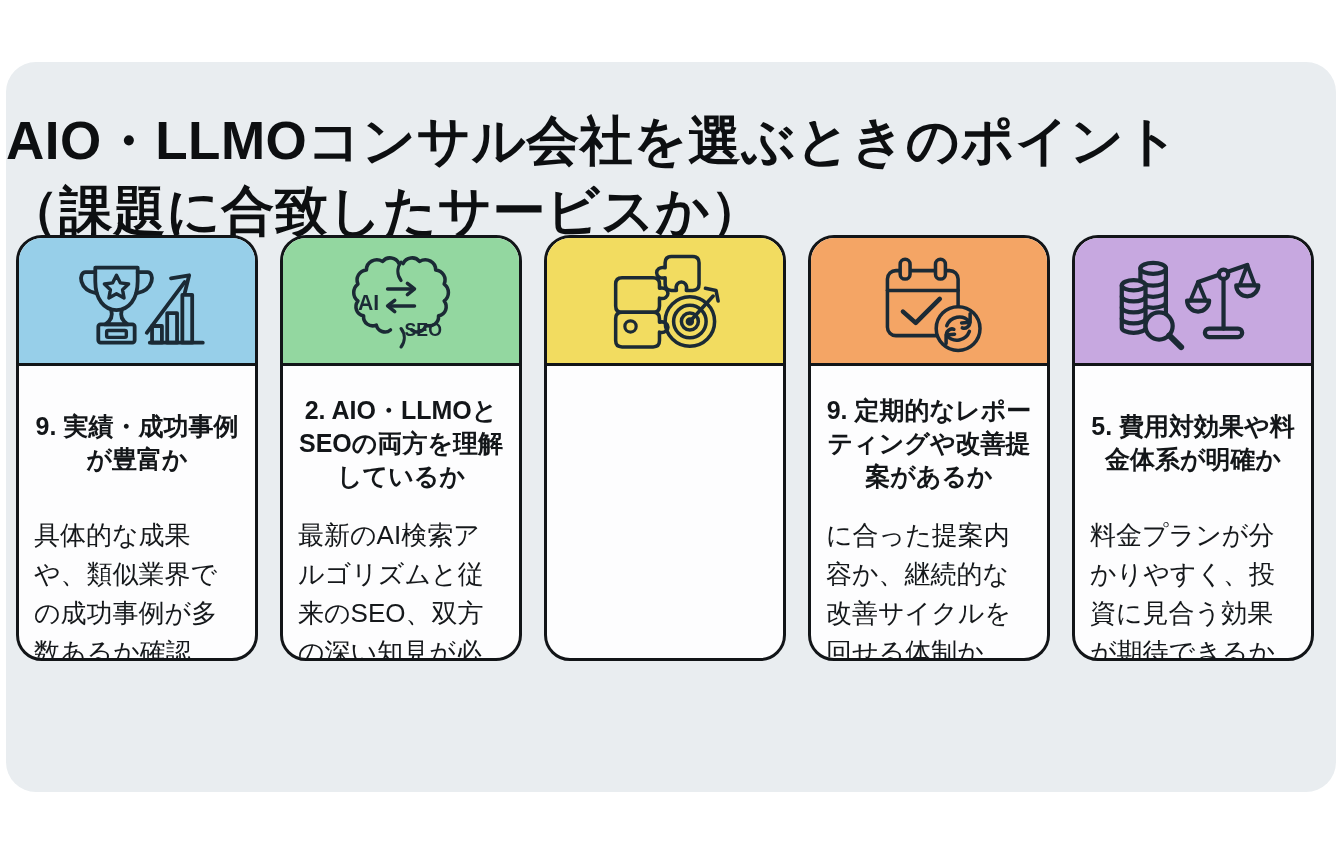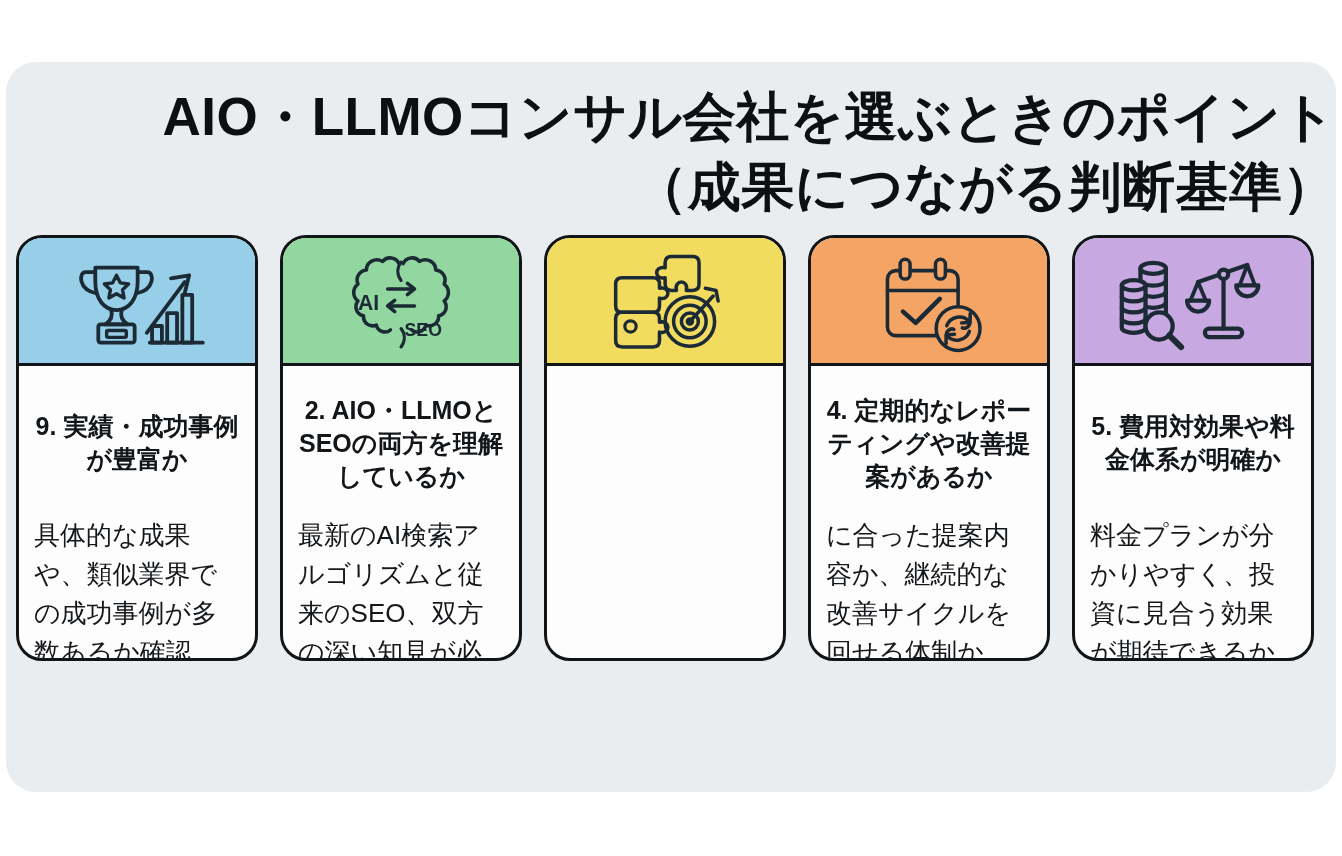--- a/index.html
+++ b/index.html
@@ -6,22 +6,22 @@
   body{
     width:1342px;height:856px;background:#ffffff;overflow:hidden;position:relative;
     font-family:"Liberation Sans","DejaVu Sans",sans-serif;
     -webkit-font-smoothing:antialiased;
   }
   .panel{
     position:absolute;left:6px;top:62px;width:1330px;height:730px;
     background:#e9edf0;border-radius:30px;
   }
   .main-title{
-    margin:0;padding-top:20px;
-    text-align:right;color:#0d0f11;
+    margin:0;padding-top:44px;
+    text-align:left;color:#0d0f11;
     font-size:53px;line-height:1.33;font-weight:bold;
     letter-spacing:0.5px;
   }
   .main-title .sub{display:block;}
   .cards{
     position:absolute;left:16px;top:235px;width:1298px;
     display:flex;gap:22px;
   }
   .card{
     flex:1 1 0;height:426px;box-sizing:border-box;
@@ -48,21 +48,21 @@
   .ic-thin{stroke:#1b2a35;stroke-width:4.5;fill:none;stroke-linecap:round;stroke-linejoin:round;}
   .ic-fill{stroke:#1b2a35;stroke-width:5;stroke-linecap:round;stroke-linejoin:round;}
   .ic-text{fill:#1b2a35;font-family:"Liberation Sans","DejaVu Sans",sans-serif;font-weight:bold;stroke:none;}
 </style>
 </head>
 <body>
 
 <div class="panel">
   <h1 class="main-title">
     <span>AIO・LLMOコンサル会社を選ぶときのポイント</span>
-    <span class="sub">（成果につながる判断基準）</span>
+    <span class="sub">（課題に合致したサービスか）</span>
   </h1>
 </div>
 
 <div class="cards">
 
   <div class="card">
     <div class="card-header" style="background-color: rgb(151, 207, 233);">
       <span>
         <svg viewBox="0 0 190 140" xmlns="http://www.w3.org/2000/svg">
           <path class="ic" d="M40,26 h56 v18 c0,24 -12,38 -28,38 c-16,0 -28,-14 -28,-38 z"></path>
@@ -135,21 +135,21 @@
           <rect class="ic-fill" x="104" y="16" width="14" height="28" rx="7" style="fill: rgb(244, 165, 101);"></rect>
           <polyline class="ic" style="stroke-width:6.5" points="58,90 76,106 110,72"></polyline>
           <circle class="ic-fill" cx="136" cy="114" r="31" style="fill: rgb(244, 165, 101);"></circle>
           <path class="ic" d="M120,110 a19,19 0 0 1 32,-6 c2,6 -5,11 -10,9"></path>
           <polyline class="ic" points="153,93 153,105 141,106"></polyline>
           <path class="ic" d="M152,118 a19,19 0 0 1 -32,6 c-2,-6 5,-11 10,-9"></path>
           <polyline class="ic" points="119,135 119,123 131,122"></polyline>
         </svg>
       </span>
     </div>
-    <div class="card-title">4. 定期的なレポーティングや改善提案があるか</div>
+    <div class="card-title">9. 定期的なレポーティングや改善提案があるか</div>
     <div class="card-body">に合った提案内容か、継続的な改善サイクルを回せる体制か。</div>
   </div>
 
   <div class="card">
     <div class="card-header" style="background-color: rgb(199, 168, 224);">
       <span>
         <svg viewBox="0 0 185 125" xmlns="http://www.w3.org/2000/svg">
           <path class="ic-fill" d="M30,24 v56 a15,6.5 0 0 0 30,0 v-56 z" style="fill: rgb(199, 168, 224);"></path>
           <ellipse class="ic-fill" cx="45" cy="24" rx="15" ry="6.5" style="fill: rgb(199, 168, 224);"></ellipse>
           <path class="ic" d="M30,38 a15,6.5 0 0 0 30,0"></path>

